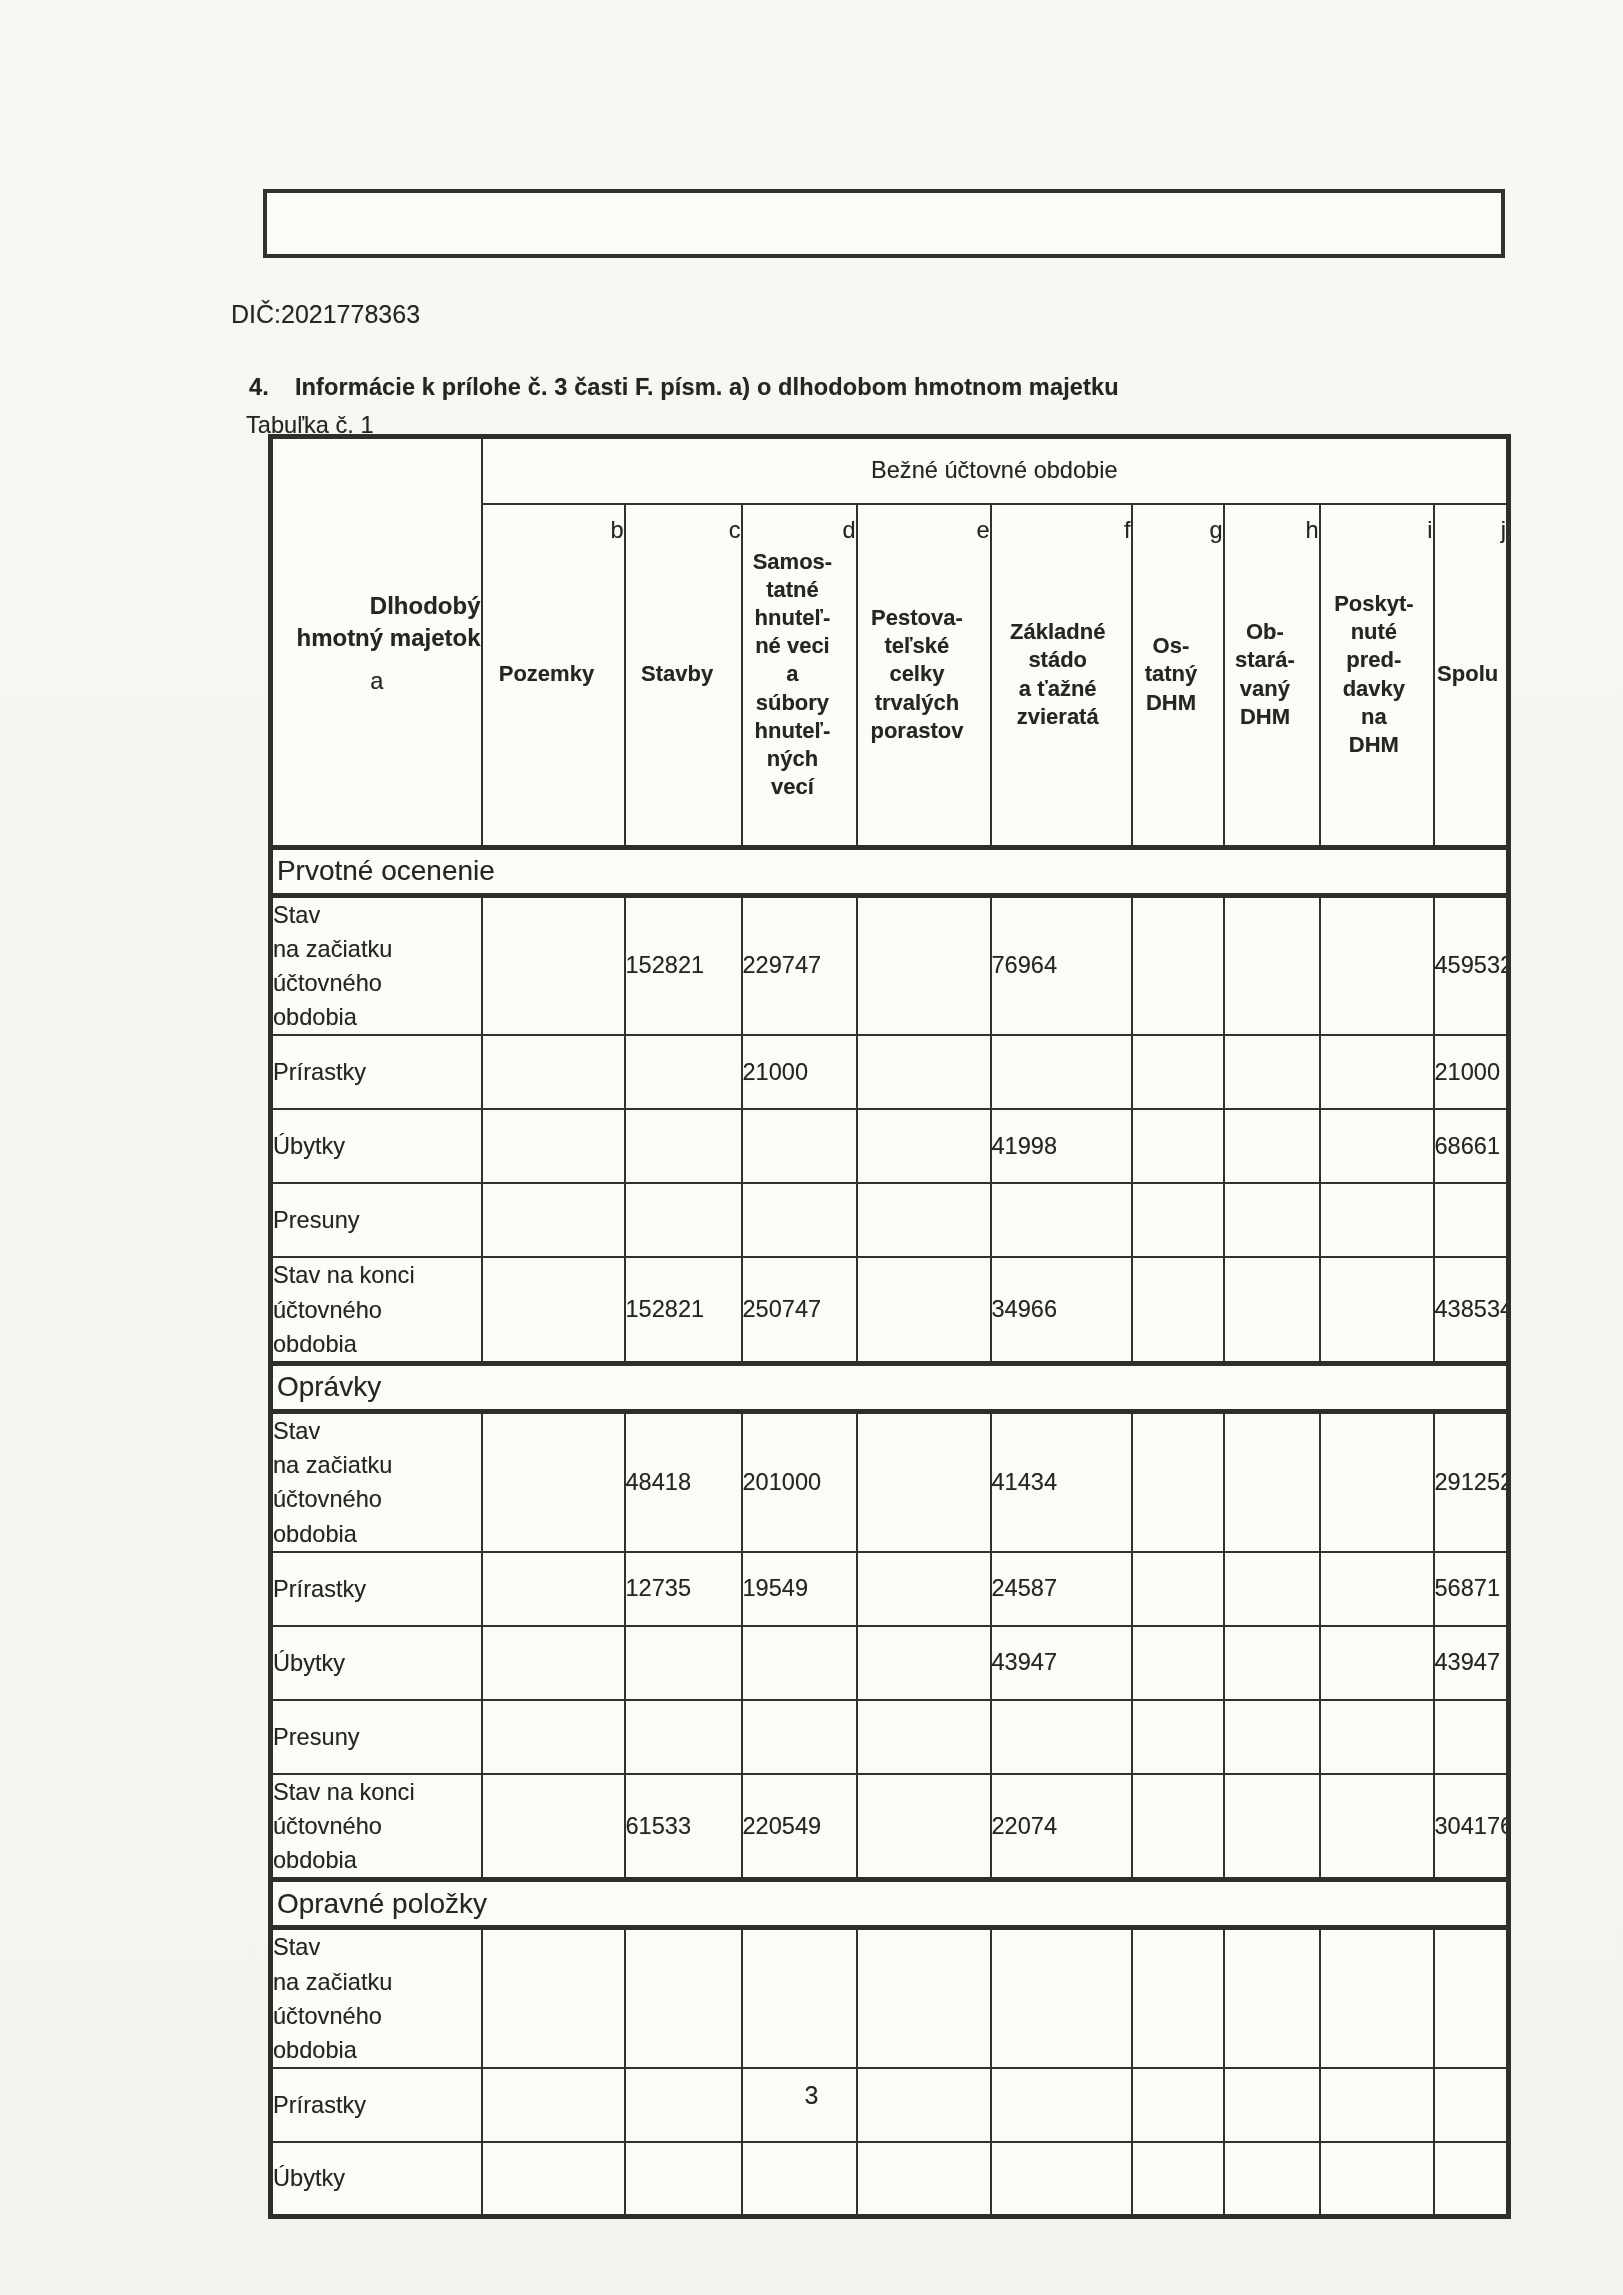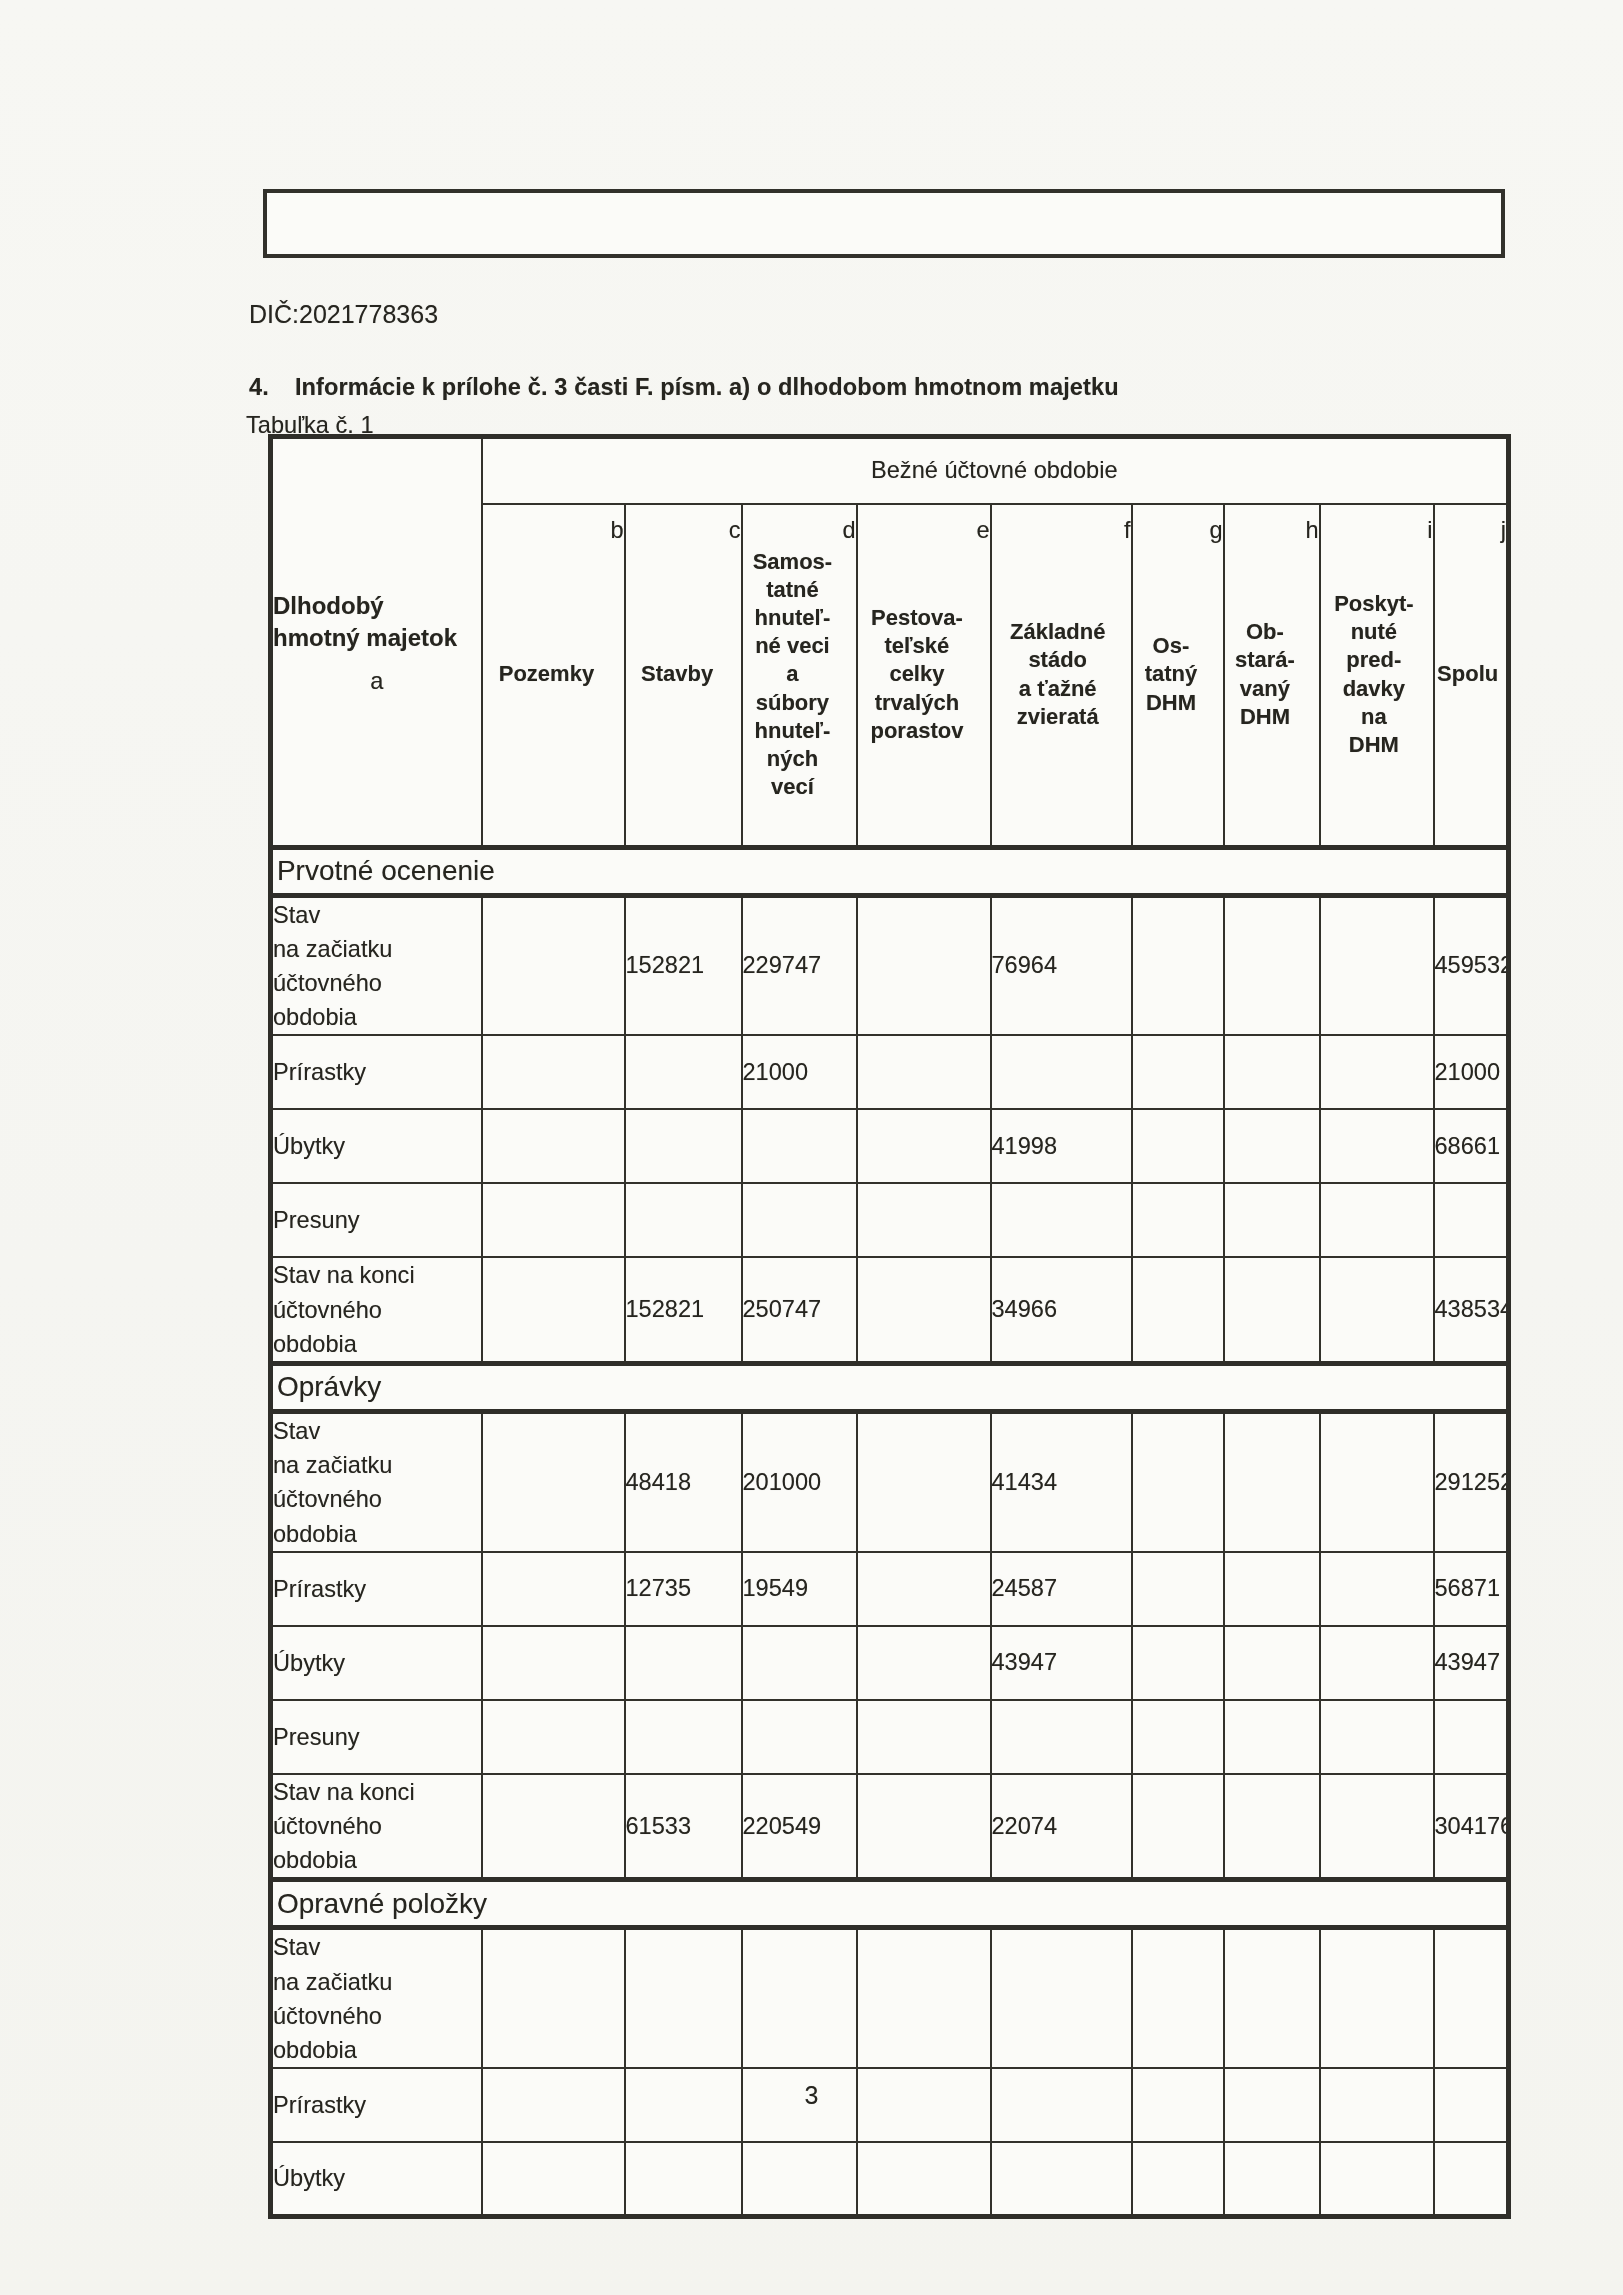--- a/index.html
+++ b/index.html
@@ -18,21 +18,21 @@
     position:absolute; left:263px; top:189px; width:1242px; height:69px;
     border:4.6px solid #32312b; display:flex; background:#fbfbf8;
   }
   .top-box .label-cell {
     flex:0 0 880px; border-right:4.6px solid #32312b;
     display:flex; align-items:center; padding-left:6.5px;
     font-size:23.6px; letter-spacing:0.1px;
   }
   .top-box .value-cell { flex:1; }
 
-  .dic { position:absolute; left:249px; top:300px; font-size:25px; }
+  .dic { position:absolute; left:231px; top:300px; font-size:25px; }
 
   .heading {
     position:absolute; left:249px; top:374px; font-size:23.6px; font-weight:bold;
     display:flex; gap:26px; letter-spacing:0.1px;
   }
   .table-label { position:absolute; left:246px; top:412px; font-size:23.6px; }
 
   
   table.main {
     position:absolute; left:268px; top:434px; width:1238px;
@@ -44,21 +44,21 @@
     border-top-width:2.6px; border-bottom-width:2.6px;
     padding:0; vertical-align:middle;
     font-size:23.6px; font-weight:400;
     overflow:hidden;
   }
   table.main { border:5.2px solid #2f2e29; }
 
   th.corner { border-right-width:3.9px; vertical-align:top; }
   .corner-inner { display:flex; flex-direction:column; height:100%; }
   .corner-label {
-    padding-top:14.4px; text-align:left; font-weight:bold; font-size:24px;
+    padding-top:14.4px; text-align:right; font-weight:bold; font-size:24px;
     line-height:1.35; white-space:pre-line; flex:1;
   }
   th.period {
     height:67px; text-align:center; font-weight:bold; font-size:24px;
     border-bottom-width:3.3px;
   }
   th.colhead { height:340px; vertical-align:middle; }
   .colhead-inner { display:flex; height:340px; }
   .colhead-label {
     flex:1; display:flex; align-items:center; justify-content:center;

